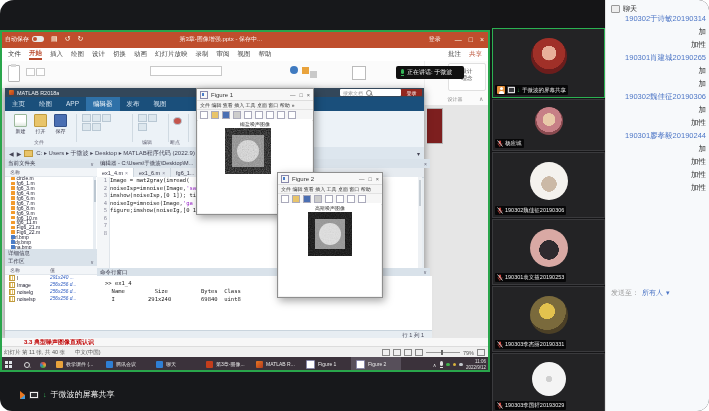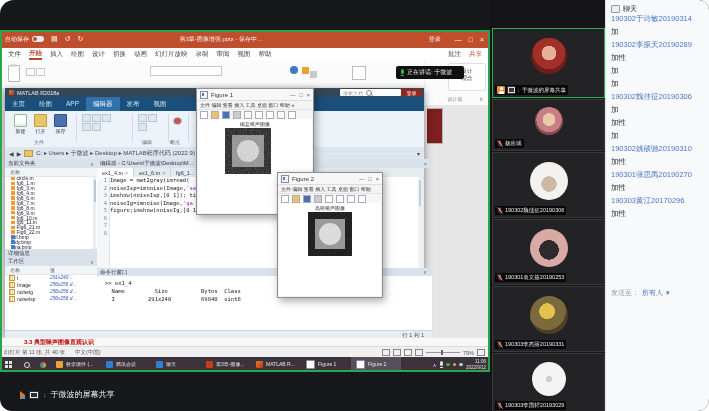--- a/index.html
+++ b/index.html
@@ -180,21 +180,21 @@
   .personchip{width:8px;height:8px;background:#e4903c;border-radius:1px;position:relative;}
   .personchip:before{content:"";position:absolute;left:2.5px;top:1px;width:3px;height:3px;border-radius:50%;background:#fff;}
   .personchip:after{content:"";position:absolute;left:1.5px;top:4.5px;width:5px;height:3px;border-radius:2px 2px 0 0;background:#fff;}
   .darkchip{width:8px;height:8px;background:#3a3a3e;border-radius:1px;display:flex;align-items:center;justify-content:center;}
   .darkchip i{width:5px;height:3.5px;border:1px solid #ddd;display:block;}
 
   
   .chat{left:605px;top:0;width:104px;height:411px;background:#f7f9fb;border-left:1px solid #e3e3e3;}
   .chat-head{left:611px;top:4px;gap:3px;color:#333;font-size:7px;}
   .chatico{width:7px;height:6px;border:1px solid #999;border-radius:1px;background:#eee;}
-  .chat-list{left:611px;top:12px;width:95px;}
+  .chat-list{left:611px;top:12px;width:95px;text-align:right;}
   .chat-list div{line-height:13px;font-size:7.5px;white-space:nowrap;overflow:hidden;}
   .cm-n{color:#4d76c6;}
   .cm-r{color:#2b2b2b;}
   .sendrow{left:611px;top:288px;font-size:7px;color:#999;gap:3px;}
   .sendval{color:#4d76c6;}
 </style>
 </head>
 <body>
 
 <div class="screen">
@@ -726,33 +726,31 @@
   </div>
 
   <div class="b chat"></div>
   <div class="b r chat-head">
     <span class="chatico"></span>
     <span>聊天</span>
   </div>
   <div class="b chat-list">
     <div class="cm-n">190302于诗敏20190314</div>
     <div class="cm-r">加</div>
-    <div class="cm-n">190302李振天20190289</div>
     <div class="cm-r">加性</div>
+    <div class="cm-n">190301肖建城20190265</div>
     <div class="cm-r">加</div>
     <div class="cm-r">加</div>
     <div class="cm-n">190302魏佳征20190306</div>
     <div class="cm-r">加</div>
     <div class="cm-r">加性</div>
+    <div class="cm-n">190301廖孝毅20190244</div>
     <div class="cm-r">加</div>
-    <div class="cm-n">190302姚硕驰20190310</div>
     <div class="cm-r">加性</div>
-    <div class="cm-n">190301张思禹20190270</div>
     <div class="cm-r">加性</div>
-    <div class="cm-n">190303黄江20170296</div>
     <div class="cm-r">加性</div>
   </div>
   <div class="b r sendrow">
     <span>发送至：</span>
     <span class="sendval"><span>所有人</span></span>
     <span class="sendval">▾</span>
   </div>
 
 </div>
 </div>

